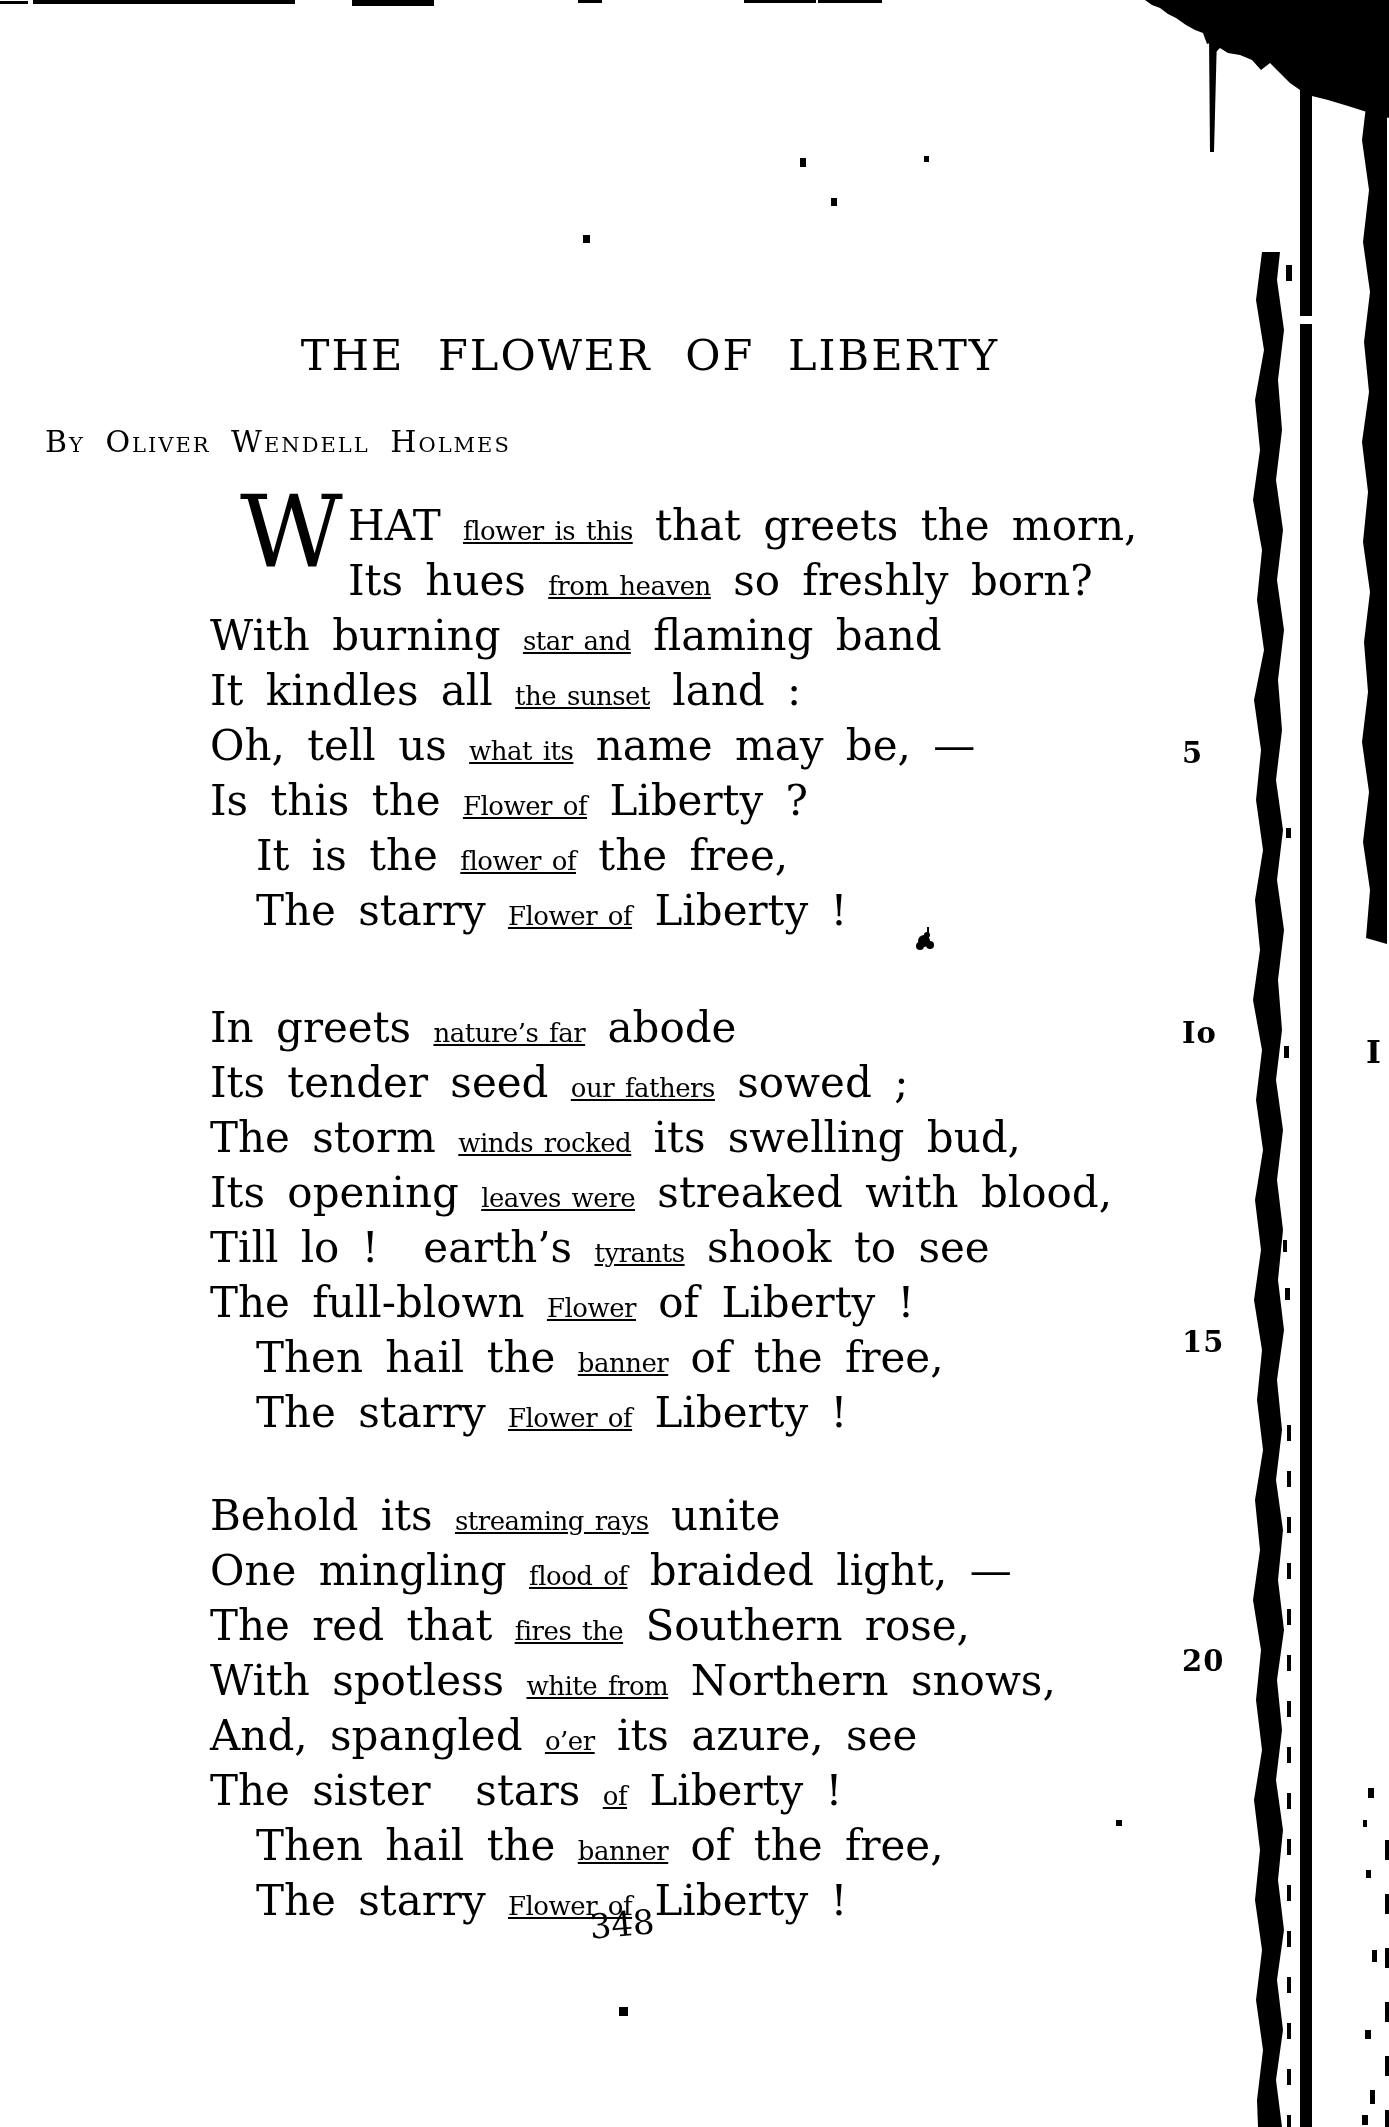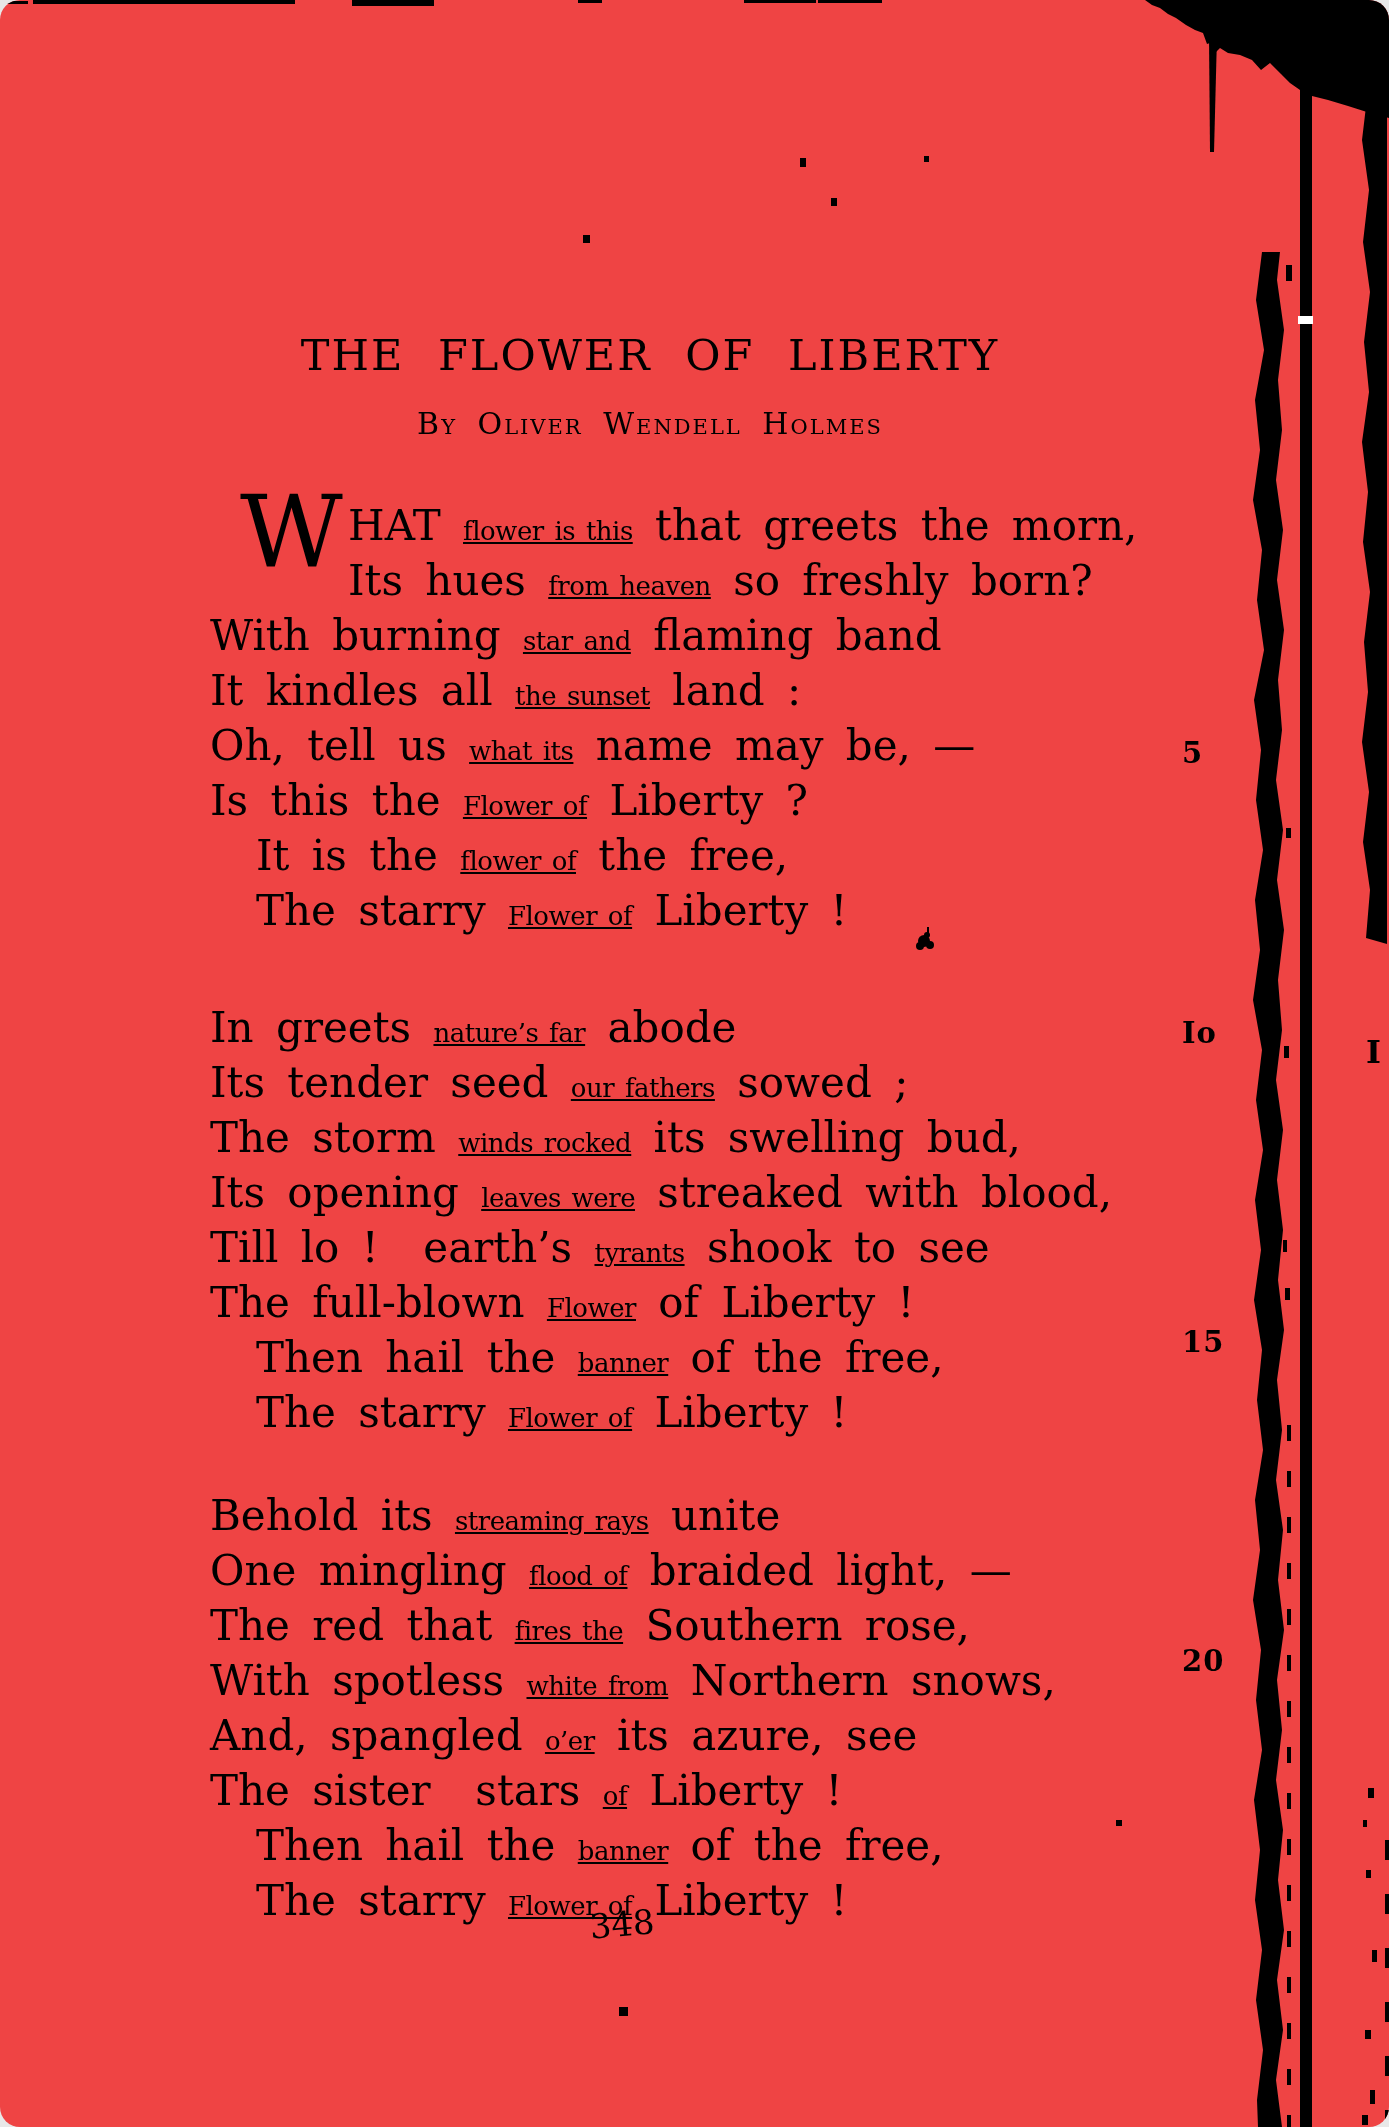--- a/index.html
+++ b/index.html
@@ -1,35 +1,34 @@
 <!DOCTYPE html>
 <html><head>
 <meta charset="utf-8">
 <style>
   html,body{margin:0;padding:0;background:#e8e8e8;}
   .screen{
     position:relative;
     width:1389px;
     height:2127px;
-    background:#ef4444;
+    background:#ffffff;
     overflow:hidden;
     font-family:"DejaVu Serif", serif;
     color:#000;
-    border-radius:20px;
   }
   
   .title{
     position:absolute; top:330px; left:45px; width:1210px;
     text-align:center;
     font-size:43px; letter-spacing:2px; word-spacing:18px;
     font-weight:500;
   }
   .byline{
-    position:absolute; top:406px; left:45px; width:1210px;
-    text-align:center;
+    position:absolute; top:424px; left:45px; width:1210px;
+    text-align:left;
     font-size:30px; font-variant:small-caps;
     letter-spacing:2px; word-spacing:9px;
   }
   .stanza{ position:absolute; left:210px; width:1010px; }
   #stanza1{ top:498px; }
   #stanza2{ top:1000px; }
   #stanza3{ top:1488px; }
   .line{
     height:55px; line-height:55px;
     font-size:42px; word-spacing:9px;

